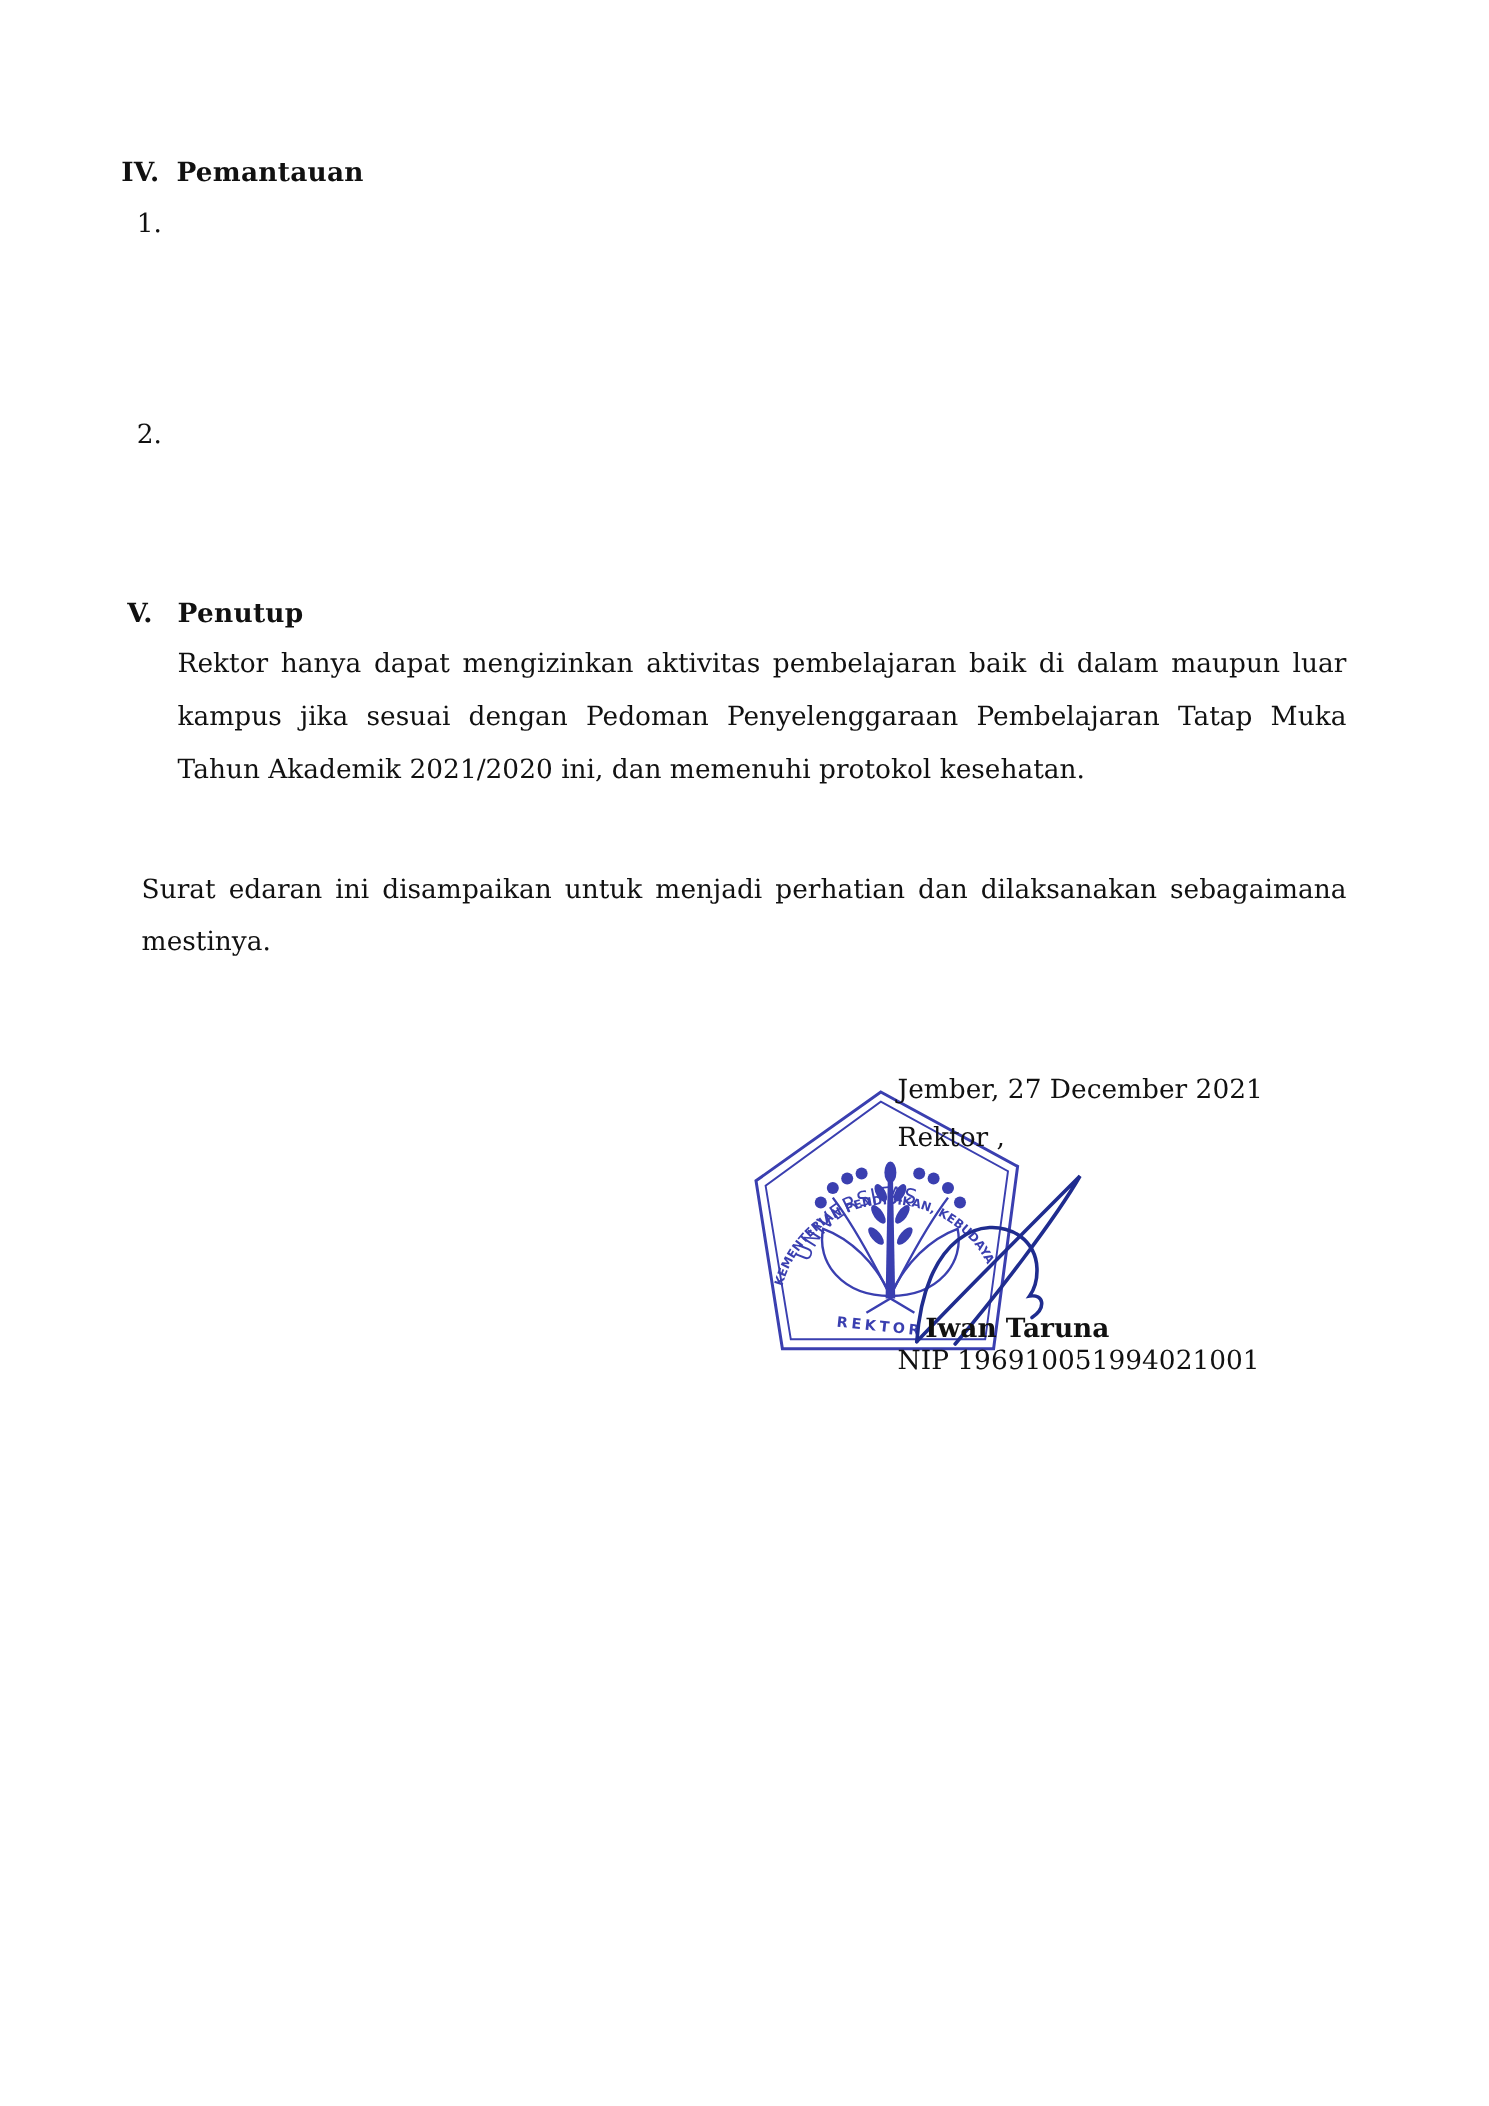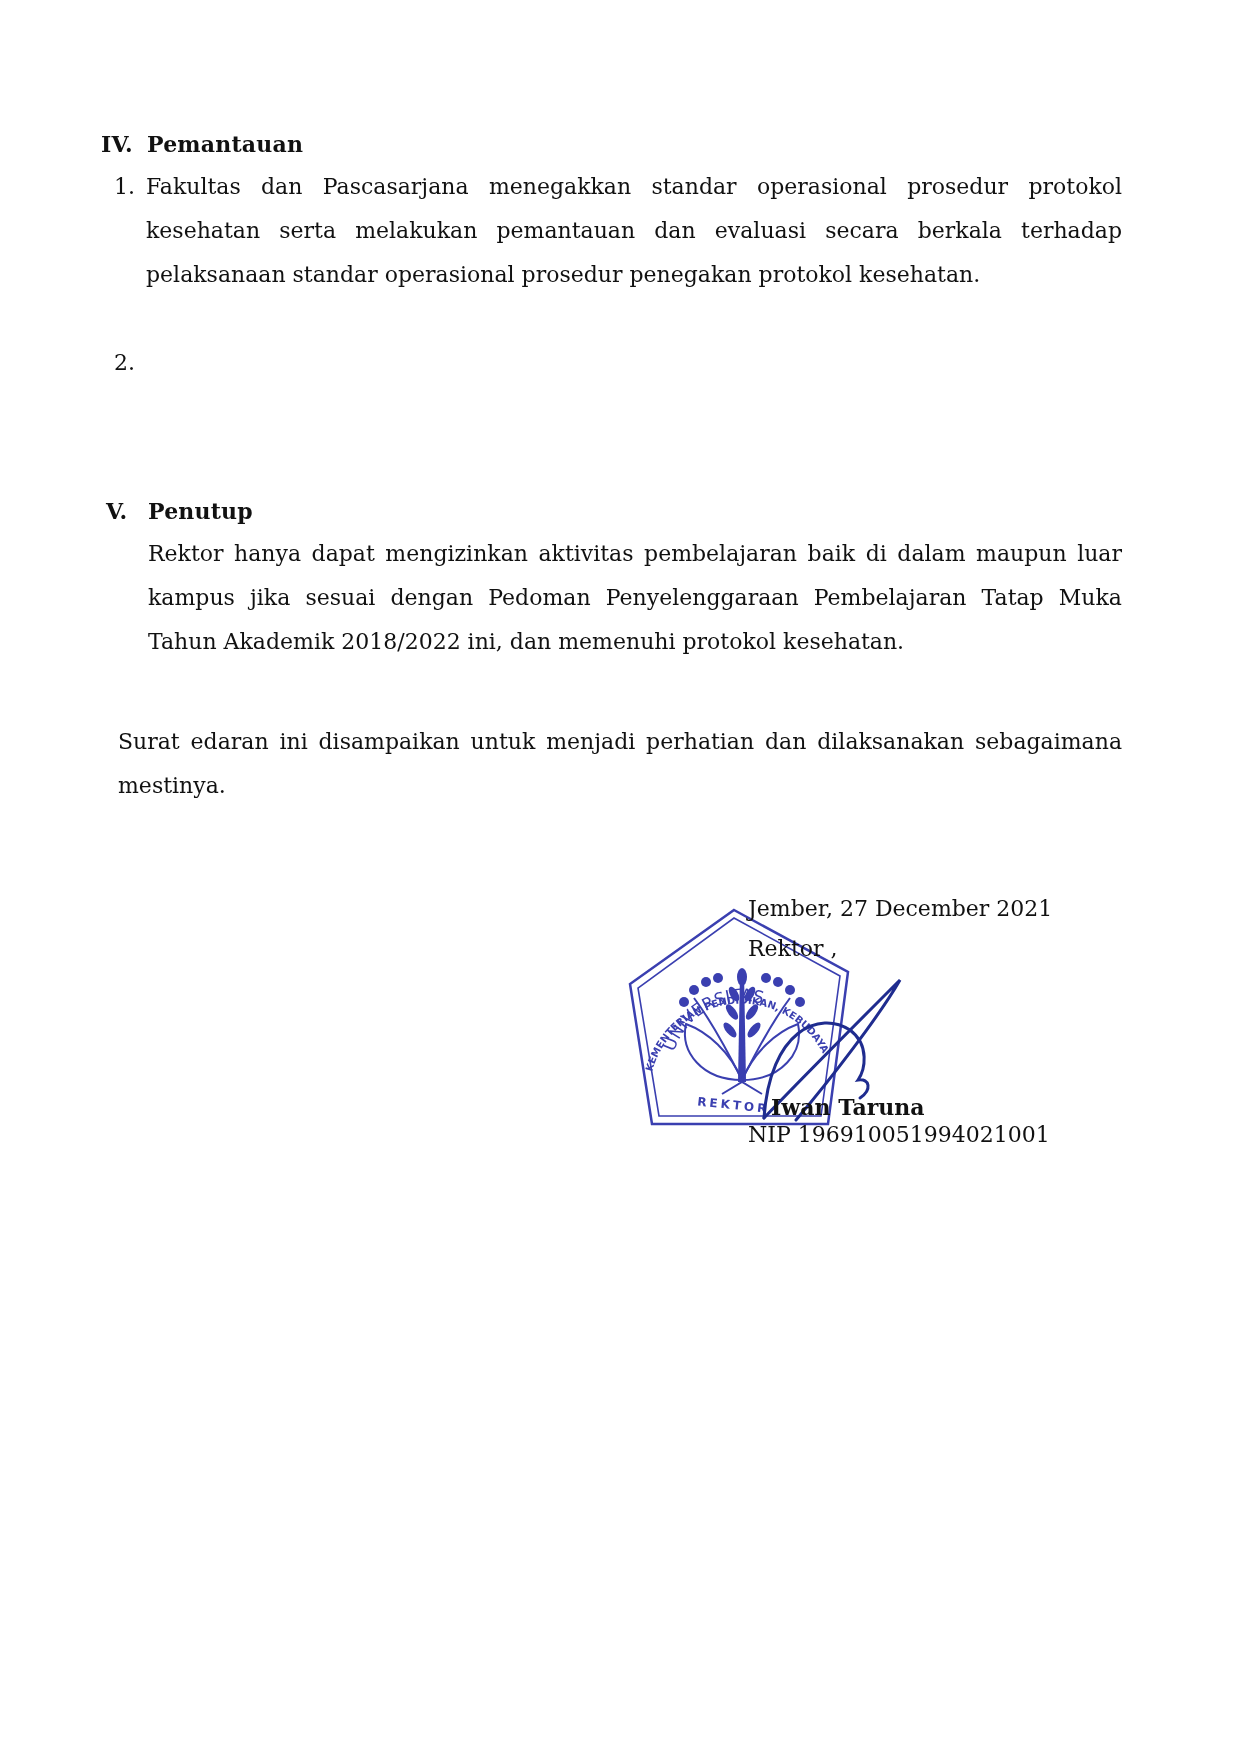--- a/index.html
+++ b/index.html
@@ -29,32 +29,31 @@
 <body>
 
 <div class="page">
 
   <div class="heading" style="left:101px; top:121px;">
     <span class="num">IV.</span><span>Pemantauan</span>
   </div>
 
   <div class="item" style="left:114px; top:155px; width:1008px; height:176px;">
     <span class="marker">1.</span>
-    <div class="text">Fakultas dan Pascasarjana menegakkan standar operasional prosedur protokol kesehatan serta melakukan pemantauan dan evaluasi secara berkala terhadap pelaksanaan standar operasional prosedur penegakan protokol kesehatan.</div>
   </div>
 
   <div class="item" style="left:114px; top:331px; width:1008px; height:132px;">
     <span class="marker">2.</span>
   </div>
 
   <div class="heading" style="left:106px; top:488px;">
     <span class="num" style="width:42px;">V.</span><span>Penutup</span>
   </div>
 
-  <div class="para" style="left:148px; top:522px; width:974px;">Rektor hanya dapat mengizinkan aktivitas pembelajaran baik di dalam maupun luar kampus jika sesuai dengan Pedoman Penyelenggaraan Pembelajaran Tatap Muka Tahun Akademik 2018/2022 ini, dan memenuhi protokol kesehatan.</div>
+  <div class="para" style="left:148px; top:522px; width:974px;">Rektor hanya dapat mengizinkan aktivitas pembelajaran baik di dalam maupun luar kampus jika sesuai dengan Pedoman Penyelenggaraan Pembelajaran Tatap Muka Tahun Akademik 2021/2020 ini, dan memenuhi protokol kesehatan.</div>
 
   <div class="para" style="left:118px; top:710px; width:1004px;">Surat edaran ini disampaikan untuk menjadi perhatian dan dilaksanakan sebagaimana mestinya.</div>
 
   <svg class="stamp" viewBox="0 0 240 236">
     <g fill="none" stroke="#3a3fb0" stroke-width="2.5">
       <path d="M112 8 L226 70 L206 222 L30 222 L8 82 Z"></path>
       <path d="M112 16 L218 74 L199 214 L37 214 L16 86 Z" stroke-width="1.6"></path>
     </g>
     <defs>
       <path id="arcOuter" d="M30 170 A92 92 0 0 1 200 150"></path>

